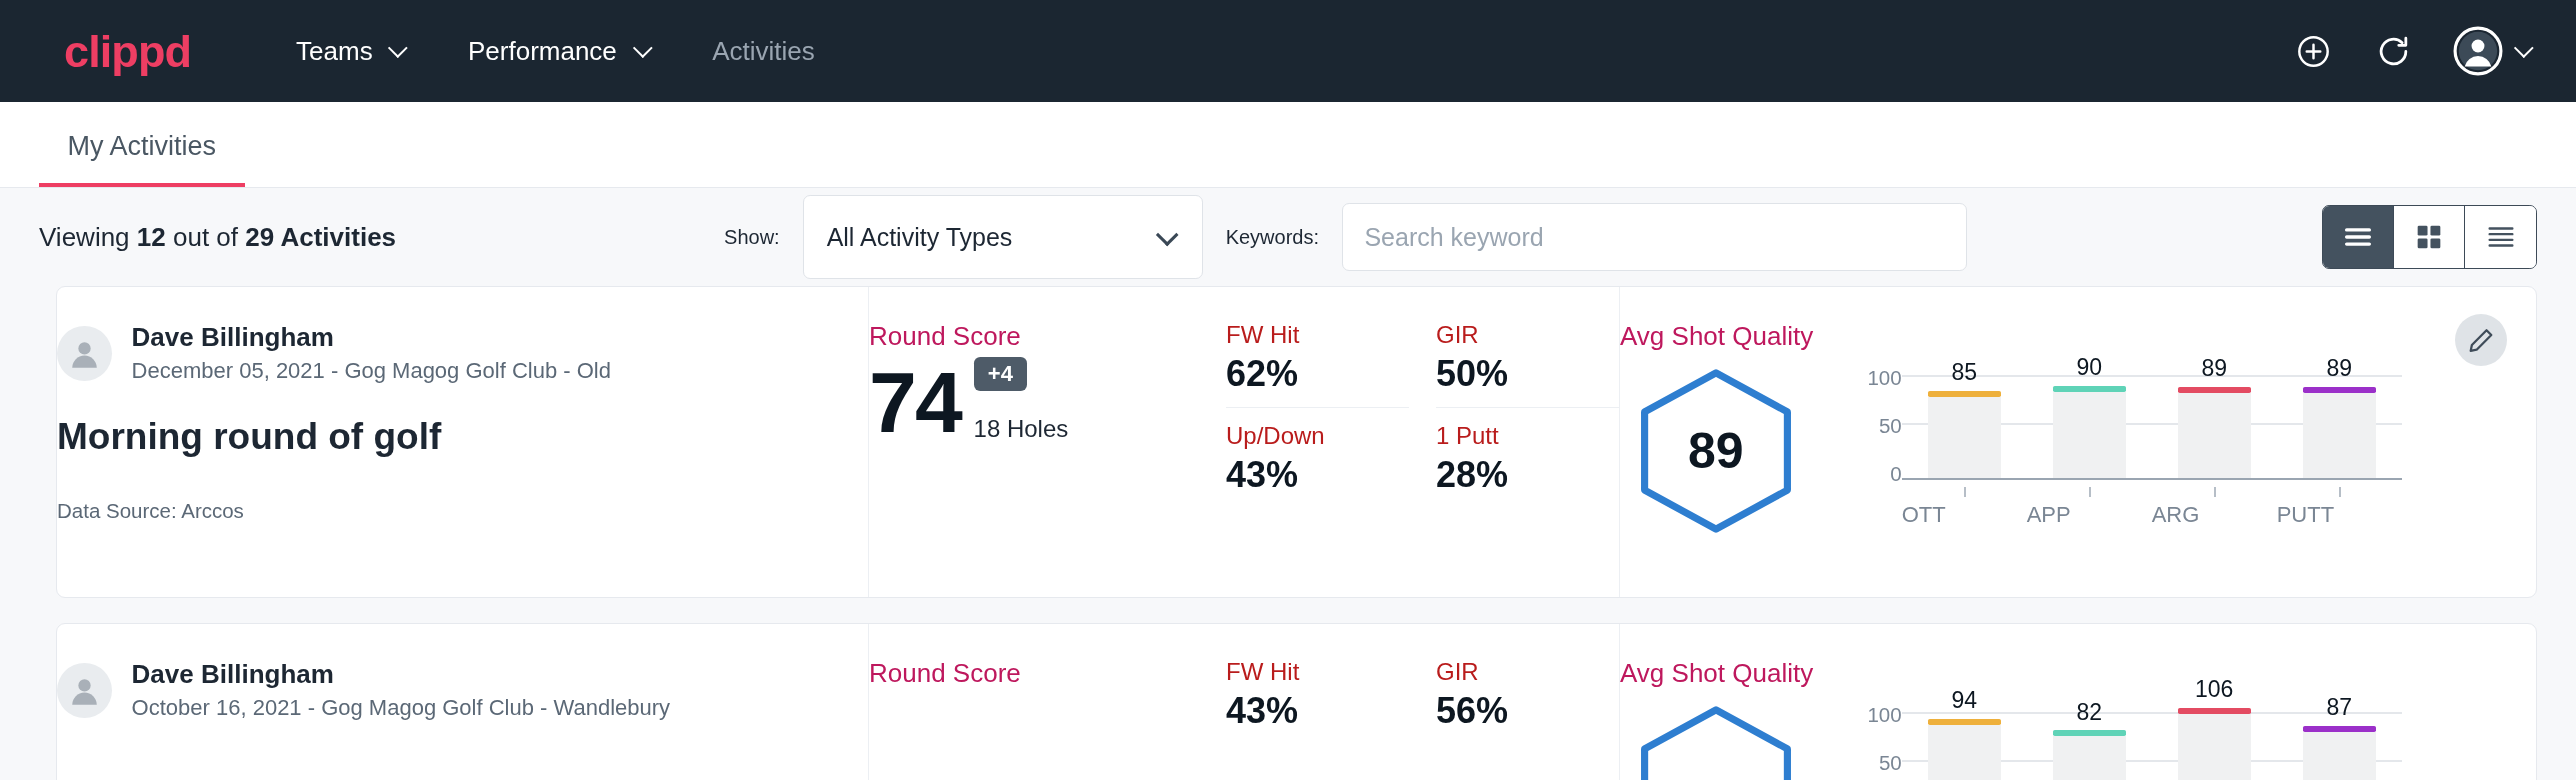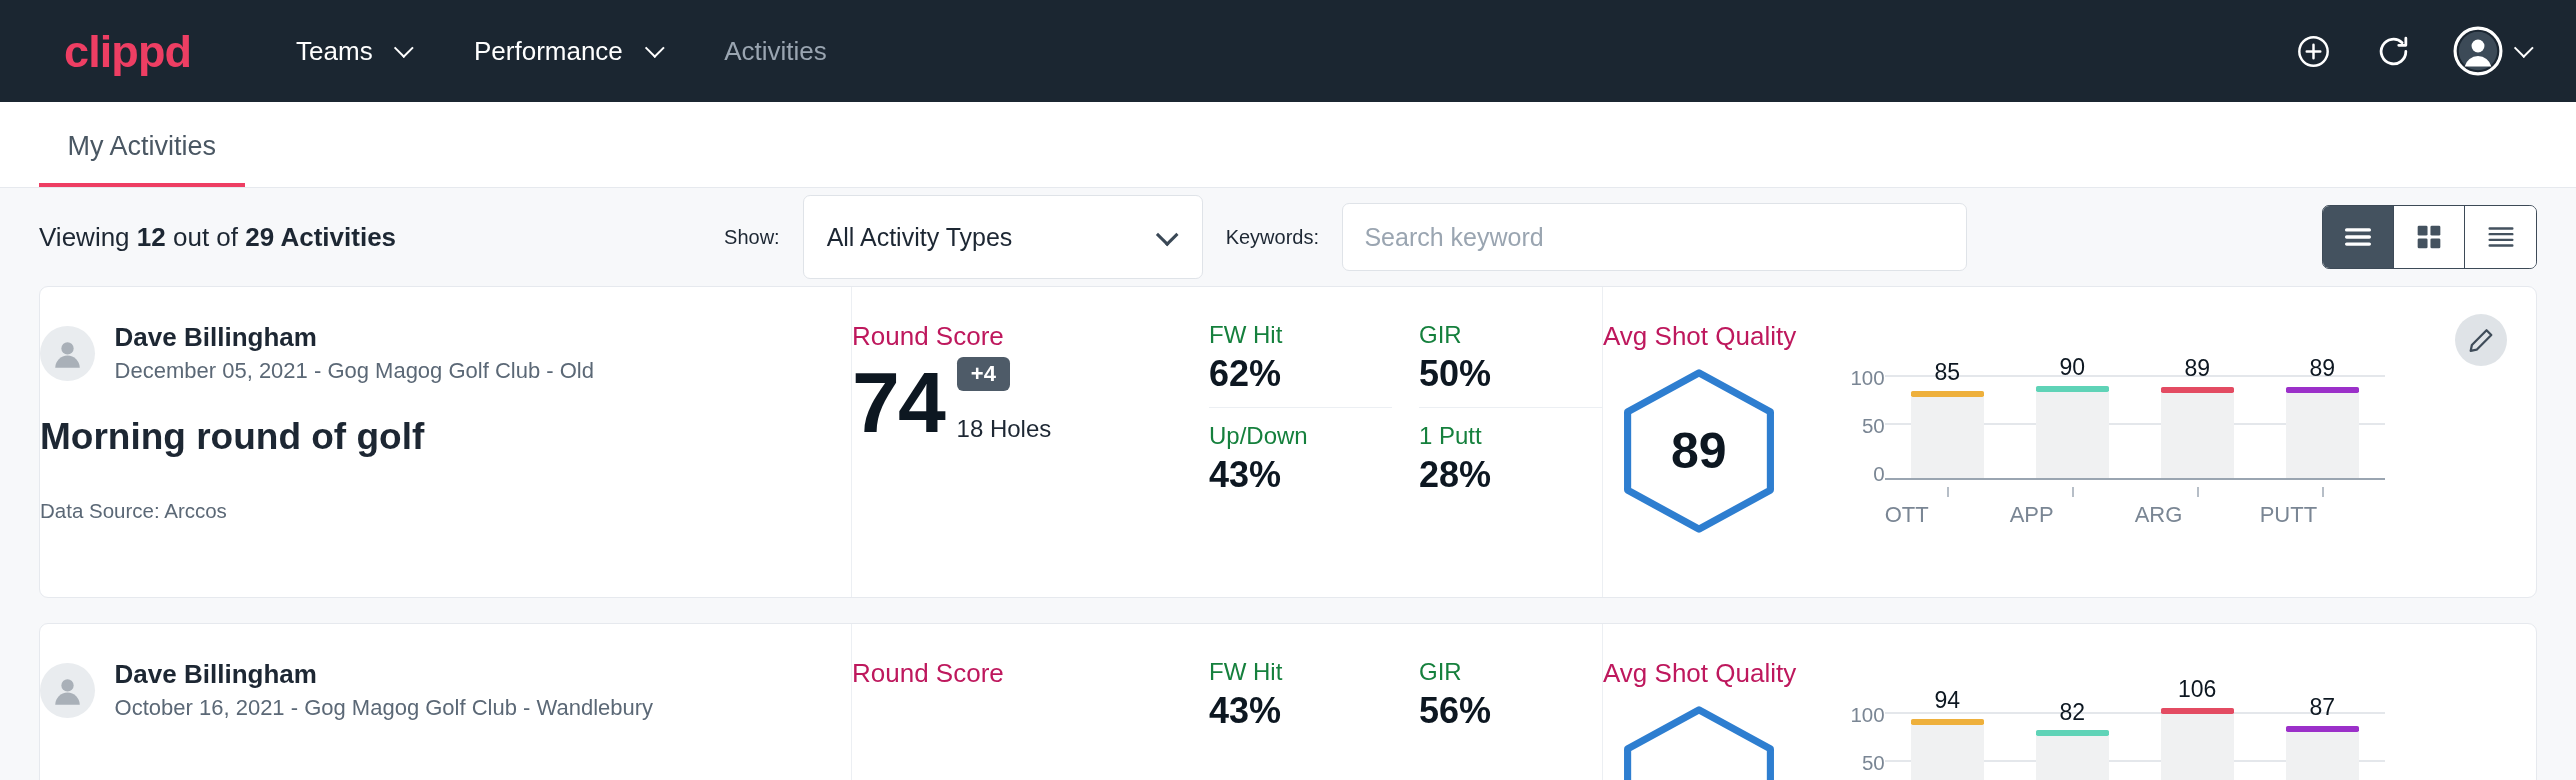--- a/index.html
+++ b/index.html
@@ -28,21 +28,21 @@
   }
   .nav {
     display: flex;
     align-items: center;
     gap: 14.3px;
     flex: 1;
   }
   .nav-item {
     display: flex;
     align-items: center;
-    gap: 23px;
+    gap: 17px;
     padding: 10.7px 23px;
     font-size: 26px;
     color: #ffffff;
     border-radius: 5.4px;
     cursor: pointer;
     white-space: nowrap;
   }
   .nav-item.dim { color: #9aa5b1; }
   .chev {
     width: 18px; height: 18px;
@@ -169,20 +169,21 @@
   
   .cards { padding: 0 39px; }
   .card {
     background: #ffffff;
     border: 1.8px solid #e6e9ee;
     border-radius: 9px;
     height: 312px;
     display: flex;
     position: relative;
     margin-bottom: 25px;
+    margin-left: 17px;
   }
   .card .col { padding: 34px 0; }
 
   .col-info { width: 812px; padding-left: 34px; padding-right: 27px; border-right: 1.8px solid #eceff3; }
   .info-head { display: flex; align-items: center; gap: 19.6px; }
   .av {
     width: 55px; height: 55px; border-radius: 50%;
     background: #e9ecef;
     display: flex; align-items: center; justify-content: center;
     flex: 0 0 auto;
@@ -206,21 +207,21 @@
     border-radius: 6.2px;
     padding: 3.6px 14.3px;
     align-self: flex-start;
   }
   .holes { font-size: 24px; color: #1d2733; }
 
   .col-stats { width: 393px; padding-left: 10.7px; padding-top: 36px; }
   .stat-grid { display: grid; grid-template-columns: 1fr 1fr; column-gap: 27px; }
   .stat { padding-bottom: 12.5px; }
   .stat.bordered { border-bottom: 1.8px solid #eceff3; margin-bottom: 14.3px; }
-  .stat-k { font-size: 24px; color: #15803d; }
+  .stat-k { font-size: 24px; color: #b91c1c; }
   .stat-v { font-size: 36px; font-weight: 700; color: #0d1721; margin-top: 3.6px; }
 
   .col-quality { flex: 1; padding-left: 41px; border-left: 1.8px solid #eceff3; display: flex; flex-direction: column; }
   .q-body { display: flex; align-items: flex-start; margin-top: 14.3px; }
   .hexwrap { width: 170px; height: 170px; position: relative; flex: 0 0 auto; margin-left: 10.7px; }
   .hexnum {
     position: absolute; inset: 0;
     display: flex; align-items: center; justify-content: center;
     font-size: 50px; font-weight: 700; color: #0d1721;
   }

